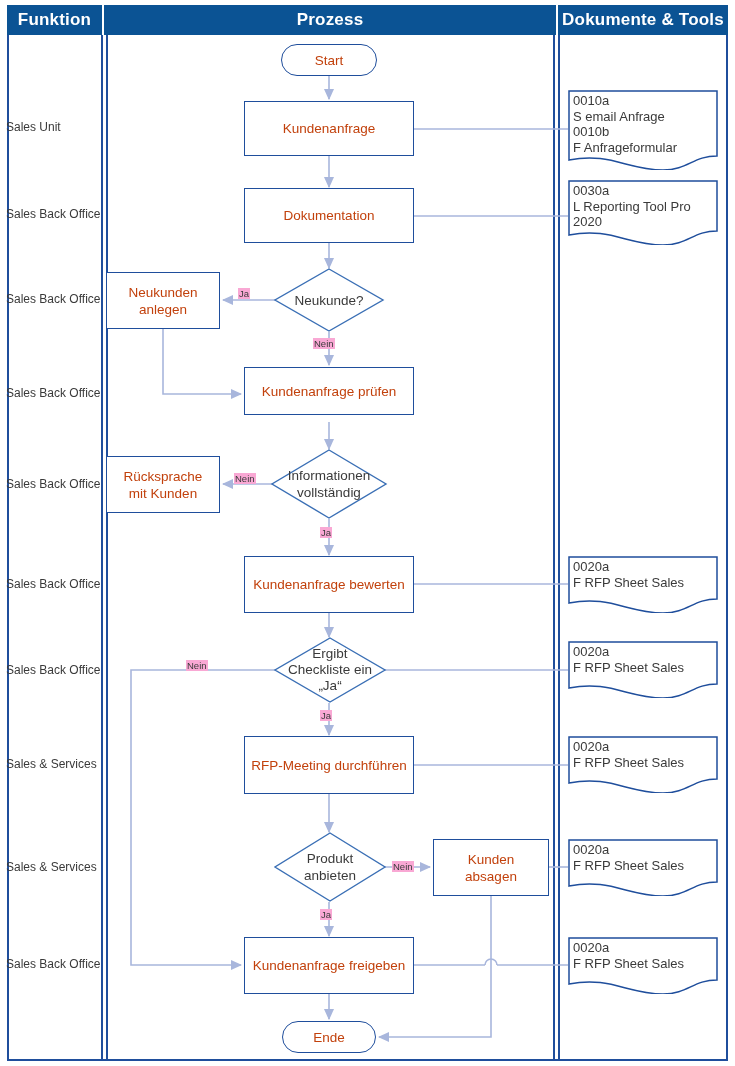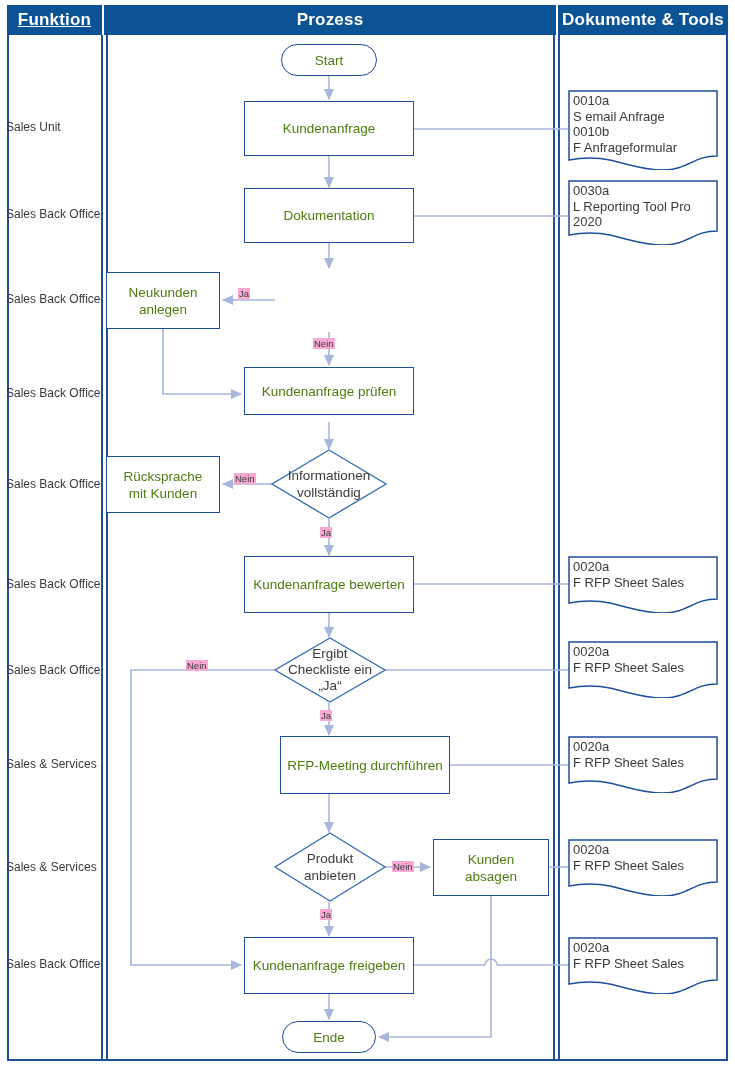--- a/index.html
+++ b/index.html
@@ -54,21 +54,21 @@
   
   .node {
     position: absolute;
     border: 1.6px solid #1F4E9C;
     background: #ffffff;
     display: flex;
     align-items: center;
     justify-content: center;
     text-align: center;
     font-size: 13.5px;
-    color: #4d7c0f;
+    color: #c2410c;
     line-height: 17px;
     padding: 2px 6px;
   }
   .term {
     border-radius: 999px;
     font-size: 13.5px;
   }
   .diamond-wrap {
     position: absolute;
   }
@@ -116,21 +116,21 @@
     padding: 0 1px;
     line-height: 11px;
     white-space: nowrap;
   }
 </style>
 </head>
 <body>
 
 <div id="stage">
 
-  <div class="hdr" style="left:7px; top:5px; width:95px; height:30px;text-decoration:underline;">
+  <div class="hdr" style="left:7px; top:5px; width:95px; height:30px;">
     <span>Funktion</span>
   </div>
   <div class="hdr" style="left:558px; top:5px; width:170px; height:30px;">
     <span>Dokumente &amp; Tools</span>
   </div>
   <div class="hdr" style="left:104px; top:5px; width:452px; height:30px;">
     <span>Prozess</span>
   </div>
 
   <div class="vrule" style="left:7px;   top:35px; height:1026px;"></div>
@@ -216,20 +216,26 @@
   </div>
 
   <div class="node" style="left:244px; top:188px; width:170px; height:55px;">
     <span>Dokumentation</span>
   </div>
 
   <div class="node" style="left:244px; top:101px; width:170px; height:55px;">
     <span>Kundenanfrage</span>
   </div>
 
+  <div class="diamond-wrap" style="left:274px; top:268px; width:110px; height:64px;">
+    <svg width="110" height="64" viewBox="0 0 110 64" xmlns="http://www.w3.org/2000/svg">
+      <polygon points="55,1 109,32 55,63 1,32" fill="#ffffff" stroke="#3A6FB5" stroke-width="1.4"></polygon>
+    </svg>
+    <div class="diamond-txt">Neukunde?</div>
+  </div>
 
   <div class="node" style="left:106px; top:272px; width:114px; height:57px;">
     <span>Neukunden anlegen</span>
   </div>
 
   <div class="node" style="left:244px; top:367px; width:170px; height:48px;">
     <span>Kundenanfrage prüfen</span>
   </div>
 
   <div class="diamond-wrap" style="left:271px; top:449px; width:116px; height:70px;">
@@ -247,21 +253,21 @@
     <span>Kundenanfrage bewerten</span>
   </div>
 
   <div class="diamond-wrap" style="left:274px; top:637px; width:112px; height:66px;">
     <svg width="112" height="66" viewBox="0 0 112 66" xmlns="http://www.w3.org/2000/svg">
       <polygon points="56,1 111,33 56,65 1,33" fill="#ffffff" stroke="#3A6FB5" stroke-width="1.4"></polygon>
     </svg>
     <div class="diamond-txt" style="padding:0 6px; line-height:16px;">Ergibt Checkliste ein „Ja“</div>
   </div>
 
-  <div class="node" style="left:244px; top:736px; width:170px; height:58px;margin-left:36px;">
+  <div class="node" style="left:244px; top:736px; width:170px; height:58px;">
     <span>RFP-Meeting durchführen</span>
   </div>
 
   <div class="diamond-wrap" style="left:274px; top:832px; width:112px; height:70px;">
     <svg width="112" height="70" viewBox="0 0 112 70" xmlns="http://www.w3.org/2000/svg">
       <polygon points="56,1 111,35 56,69 1,35" fill="#ffffff" stroke="#3A6FB5" stroke-width="1.4"></polygon>
     </svg>
     <div class="diamond-txt" style="padding:0 16px;">Produkt anbieten</div>
   </div>
 

